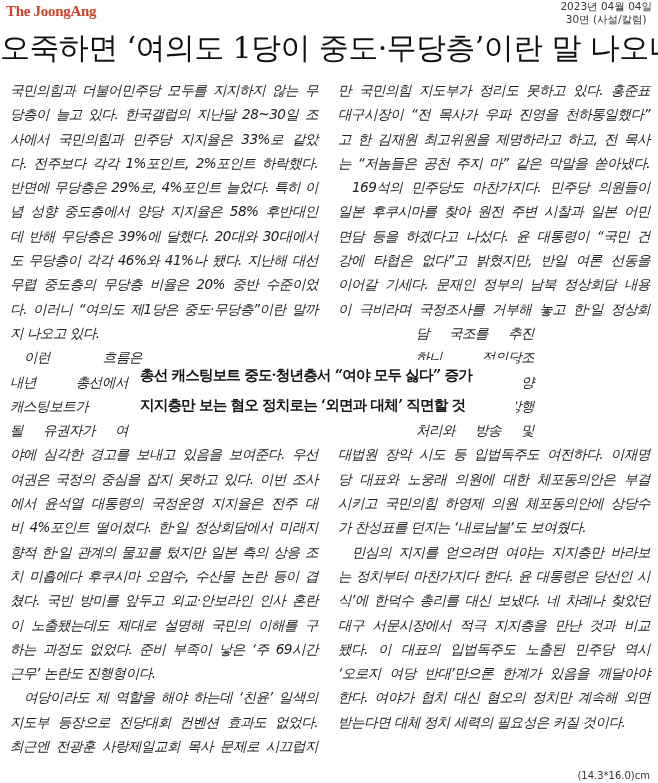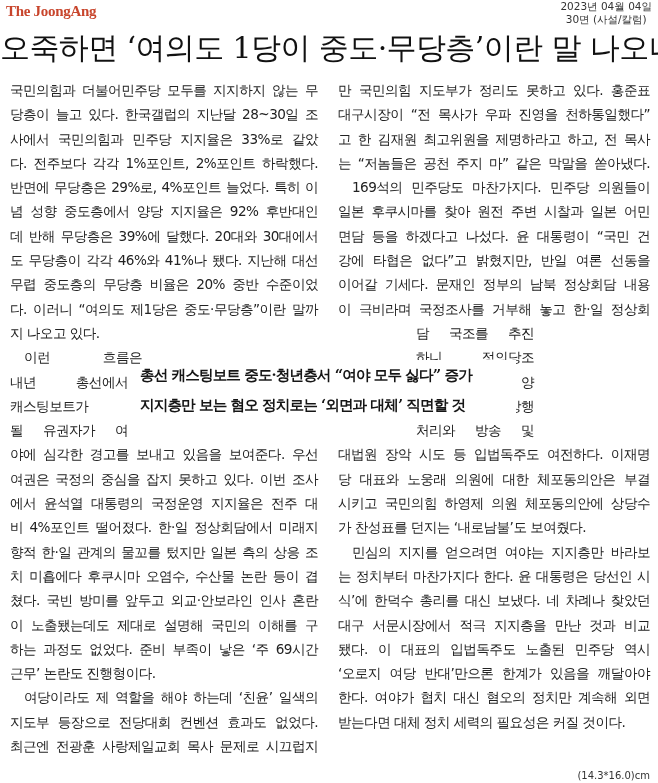--- a/index.html
+++ b/index.html
@@ -6,21 +6,21 @@
   body { width: 658px; height: 783px; position: relative; overflow: hidden;
          font-family: "DejaVu Serif", "Liberation Serif", serif; color: #1d1d1d; }
   .brand { position: absolute; left: 6px; top: 3px; font-family: "Liberation Serif", serif;
            font-weight: bold; font-size: 15px; color: #c8452c; letter-spacing: -0.3px; }
   .meta { position: absolute; right: 6px; top: 0px; text-align: center;
           font-family: "DejaVu Sans", sans-serif; font-size: 10.5px; line-height: 13px; color: #333; }
   .headline { position: absolute; left: 0; width: 658px; top: 28px; text-align: center;
               font-family: "DejaVu Serif", serif; font-size: 30px; letter-spacing: -0.6px;
               color: #111; white-space: nowrap; }
   .col { position: absolute; top: 78px; font-family: "DejaVu Sans", sans-serif; font-size: 13.6px;
-         line-height: 24.3px; letter-spacing: -0.55px; color: #222; }
+         line-height: 24.3px; letter-spacing: -0.55px; color: #222; font-style: italic; }
   .col .ln { display: block; white-space: nowrap; height: 24.3px; text-align: justify; text-align-last: justify; }
   .col .ln.last { text-align-last: left; }
   .col .ln.indent { padding-left: 14px; }
   #col-left { left: 10px; width: 308px; }
   #col-right { left: 338px; width: 312px; }
   .short-left { width: 118px; }
   .short-right { width: 118px; margin-left: 78px; }
   .pull { position: absolute; left: 140px; top: 360px; width: 376px; background: #fff;
           font-family: "DejaVu Serif", serif; font-weight: bold; font-size: 14.6px; line-height: 30px;
           letter-spacing: -0.9px; color: #151515; text-align: left; white-space: nowrap; }
@@ -37,21 +37,21 @@
 </div>
 
 <h1 class="headline" style="margin:0;font-weight:normal;">오죽하면 ‘여의도 1당이 중도·무당층’이란 말 나오나</h1>
 
 <div class="col" id="col-left">
   <span class="ln">국민의힘과 더불어민주당 모두를 지지하지 않는 무</span>
   <span class="ln">당층이 늘고 있다. 한국갤럽의 지난달 28~30일 조</span>
   <span class="ln">사에서 국민의힘과 민주당 지지율은 33%로 같았</span>
   <span class="ln">다. 전주보다 각각 1%포인트, 2%포인트 하락했다.</span>
   <span class="ln">반면에 무당층은 29%로, 4%포인트 늘었다. 특히 이</span>
-  <span class="ln">념 성향 중도층에서 양당 지지율은 92% 후반대인</span>
+  <span class="ln">념 성향 중도층에서 양당 지지율은 58% 후반대인</span>
   <span class="ln">데 반해 무당층은 39%에 달했다. 20대와 30대에서</span>
   <span class="ln">도 무당층이 각각 46%와 41%나 됐다. 지난해 대선</span>
   <span class="ln">무렵 중도층의 무당층 비율은 20% 중반 수준이었</span>
   <span class="ln">다. 이러니 “여의도 제1당은 중도·무당층”이란 말까</span>
   <span class="ln last">지 나오고 있다.</span>
   <span class="ln indent short-left">이런 흐름은</span>
   <span class="ln short-left">내년 총선에서</span>
   <span class="ln short-left">캐스팅보트가</span>
   <span class="ln short-left">될 유권자가 여</span>
   <span class="ln">야에 심각한 경고를 보내고 있음을 보여준다. 우선</span>

